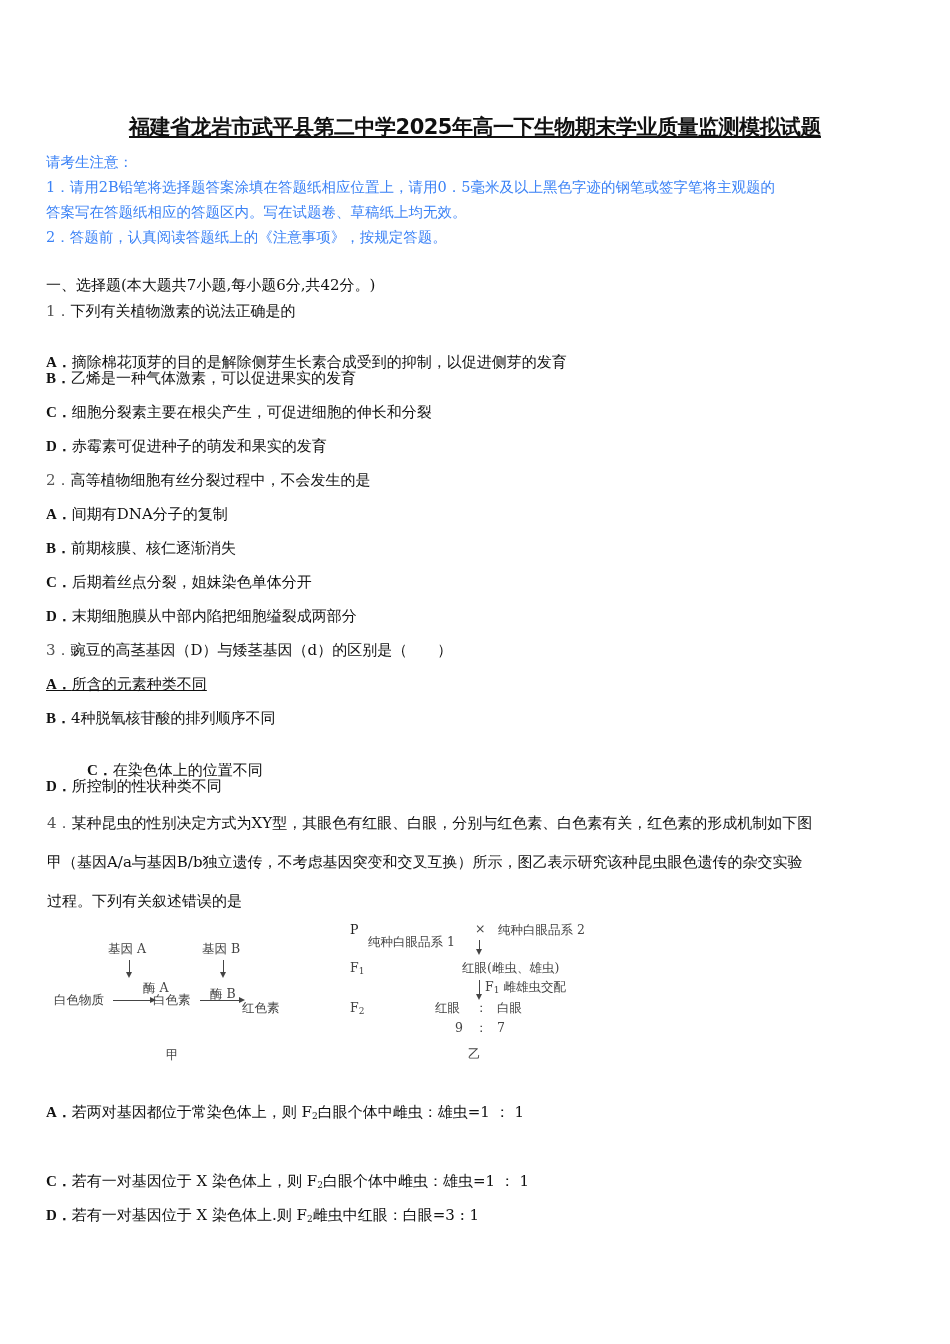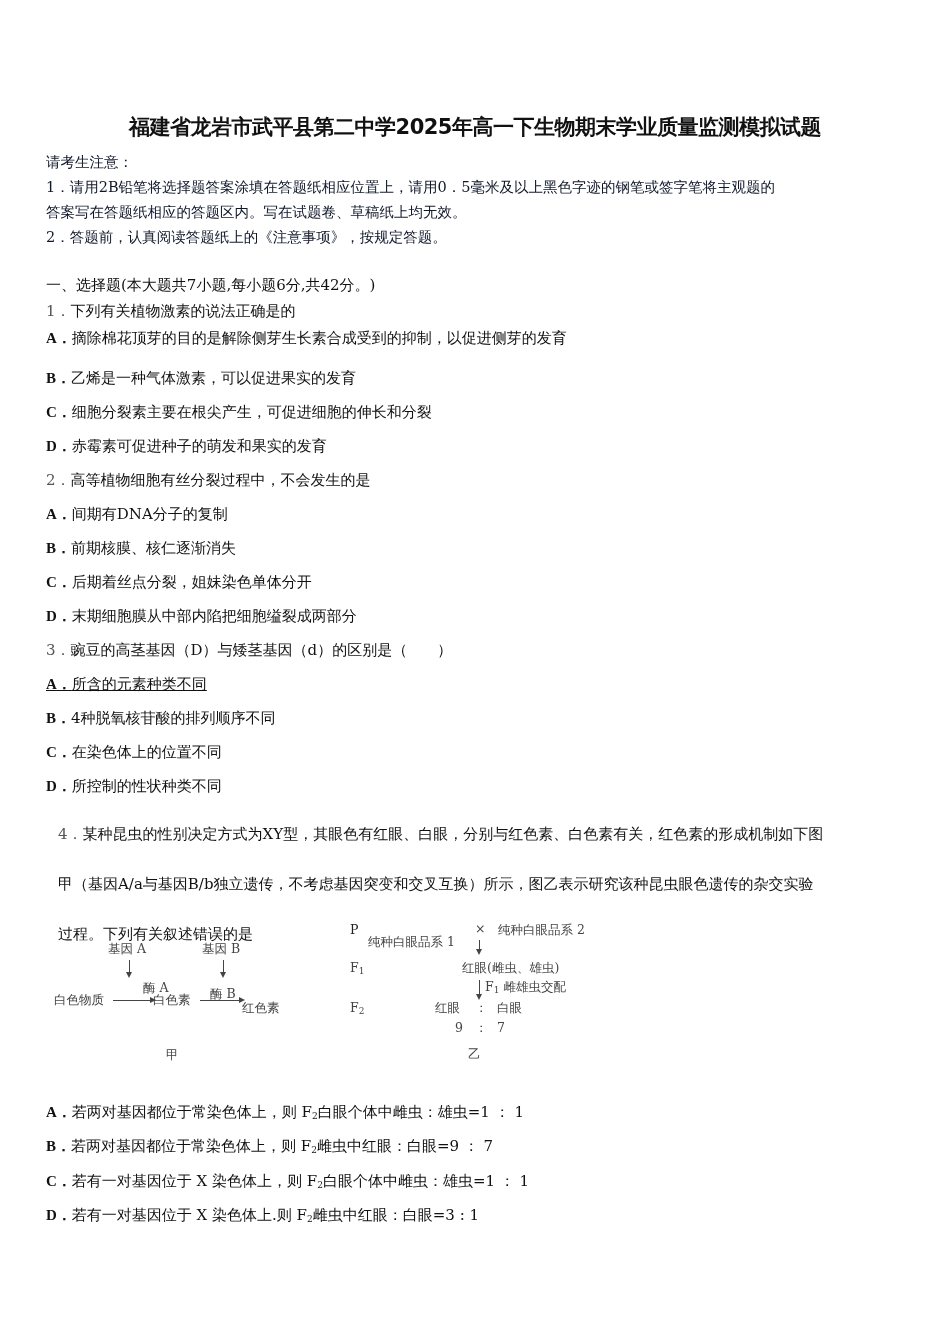--- a/index.html
+++ b/index.html
@@ -1,28 +1,28 @@
 <!DOCTYPE html>
 <html><head>
 <meta charset="utf-8">
 <style>
   html, body { margin: 0; padding: 0; background: #ffffff; }
   body { width: 950px; height: 1344px; position: relative; overflow: hidden;
          font-family: "DejaVu Serif", "Liberation Serif", serif; color: #111; }
   .page { position: absolute; left: 0; top: 0; width: 950px; height: 1344px; }
   .title { position: absolute; top: 113px; left: 0; width: 950px; text-align: center;
            font-family: "DejaVu Sans", "Liberation Sans", sans-serif; font-weight: bold;
-           font-size: 21px; letter-spacing: -0.5px; color: #111; }
-  .notice { position: absolute; left: 46px; width: 860px; font-size: 14.5px; line-height: 25px; color: #0f172a; }
+           font-size: 21px; letter-spacing: -0.5px; color: #111; text-decoration: underline; }
+  .notice { position: absolute; left: 46px; width: 860px; font-size: 14.5px; line-height: 25px; color: #3b82f6; }
   .notice p { margin: 0; }
   .line { position: absolute; left: 46px; font-size: 15px; white-space: nowrap; color: #111; }
   .qnum { color: #555; font-weight: normal; }
   .opt-letter { font-weight: bold; font-family: "Liberation Serif", serif; }
   .q4 { position: absolute; left: 46px; width: 870px; font-size: 15px; line-height: 38px; color: #111; }
-  .q4 p { margin: 12px; }
+  .q4 p { margin: 1px; }
   
   .fig { position: absolute; font-family: "DejaVu Serif", serif; font-size: 12.5px; color: #444; }
   .fig .t { position: absolute; white-space: nowrap; }
   .arrow-down { position: absolute; width: 1px; background: #444; }
   .arrow-down::after { content: ""; position: absolute; left: -3px; bottom: -5px;
     border-left: 3.5px solid transparent; border-right: 3.5px solid transparent; border-top: 6px solid #444; }
   .arrow-right { position: absolute; height: 1px; background: #444; }
   .arrow-right::after { content: ""; position: absolute; right: -5px; top: -3px;
     border-top: 3.5px solid transparent; border-bottom: 3.5px solid transparent; border-left: 6px solid #444; }
   sub { font-size: 9px; vertical-align: -2px; }
@@ -39,21 +39,21 @@
     <p>1．请用2B铅笔将选择题答案涂填在答题纸相应位置上，请用0．5毫米及以上黑色字迹的钢笔或签字笔将主观题的</p>
     <p>答案写在答题纸相应的答题区内。写在试题卷、草稿纸上均无效。</p>
     <p>2．答题前，认真阅读答题纸上的《注意事项》，按规定答题。</p>
   </div>
 
   <div class="line" style="top:276px;">一、选择题(本大题共7小题,每小题6分,共42分。)</div>
 
   <div class="line" style="top:302px;">
     <span class="qnum">1．</span><span>下列有关植物激素的说法正确是的</span>
   </div>
-  <div class="line" style="top:329px;">
+  <div class="line" style="top:353px;">
     <span class="opt-letter">A．</span><span>摘除棉花顶芽的目的是解除侧芽生长素合成受到的抑制，以促进侧芽的发育</span>
   </div>
   <div class="line" style="top:369px;">
     <span class="opt-letter">B．</span><span>乙烯是一种气体激素，可以促进果实的发育</span>
   </div>
   <div class="line" style="top:403px;">
     <span class="opt-letter">C．</span><span>细胞分裂素主要在根尖产生，可促进细胞的伸长和分裂</span>
   </div>
   <div class="line" style="top:437px;">
     <span class="opt-letter">D．</span><span>赤霉素可促进种子的萌发和果实的发育</span>
@@ -77,21 +77,21 @@
 
   <div class="line" style="top:641px;">
     <span class="qnum">3．</span><span>豌豆的高茎基因（D）与矮茎基因（d）的区别是（　　）</span>
   </div>
   <div class="line" style="top:675px;text-decoration:underline;">
     <span class="opt-letter">A．</span><span>所含的元素种类不同</span>
   </div>
   <div class="line" style="top:709px;">
     <span class="opt-letter">B．</span><span>4种脱氧核苷酸的排列顺序不同</span>
   </div>
-  <div class="line" style="top:743px;">
+  <div class="line" style="top:761px;margin-left:41px;">
     <span class="opt-letter">C．</span><span>在染色体上的位置不同</span>
   </div>
   <div class="line" style="top:777px;">
     <span class="opt-letter">D．</span><span>所控制的性状种类不同</span>
   </div>
 
   <div class="q4" style="top:803px;">
     <p><span class="qnum">4．</span><span>某种昆虫的性别决定方式为XY型，其眼色有红眼、白眼，分别与红色素、白色素有关，红色素的形成机制如下图</span></p>
     <p>甲（基因A/a与基因B/b独立遗传，不考虑基因突变和交叉互换）所示，图乙表示研究该种昆虫眼色遗传的杂交实验</p>
     <p>过程。下列有关叙述错误的是</p>
@@ -128,23 +128,20 @@
     <span class="t" style="left:152px; top:82px;">白眼</span>
     <span class="t" style="left:110px; top:102px;">9</span>
     <span class="t" style="left:130px; top:102px;">：</span>
     <span class="t" style="left:152px; top:102px;">7</span>
     <span class="t" style="left:123px; top:128px;">乙</span>
   </div>
 
   <div class="line" style="top:1103px;">
     <span class="opt-letter">A．</span><span><span>若两对基因都位于常染色体上，则 F</span><sub>2</sub><span>白眼个体中雌虫：雄虫=1 ： 1</span></span>
   </div>
-  <div class="line" style="top:1137px;">
-    <span class="opt-letter">B．</span><span><span>若两对基因都位于常染色体上，则 F</span><sub>2</sub><span>雌虫中红眼：白眼=9 ： 7</span></span>
-  </div>
   <div class="line" style="top:1172px;">
     <span class="opt-letter">C．</span><span><span>若有一对基因位于 X 染色体上，则 F</span><sub>2</sub><span>白眼个体中雌虫：雄虫=1 ： 1</span></span>
   </div>
   <div class="line" style="top:1206px;">
     <span class="opt-letter">D．</span><span><span>若有一对基因位于 X 染色体上.则 F</span><sub>2</sub><span>雌虫中红眼：白眼=3 : 1</span></span>
   </div>
 
 </div>
 
 </body></html>

